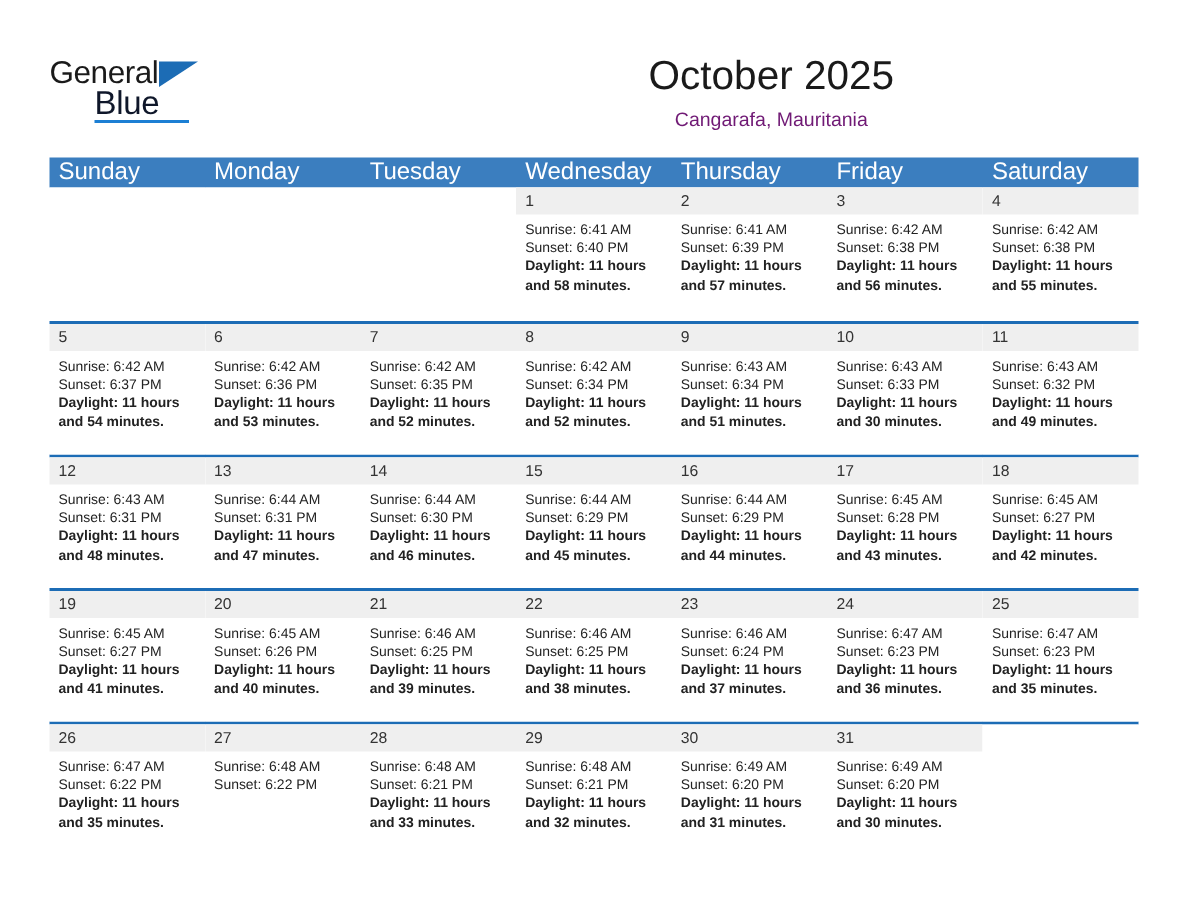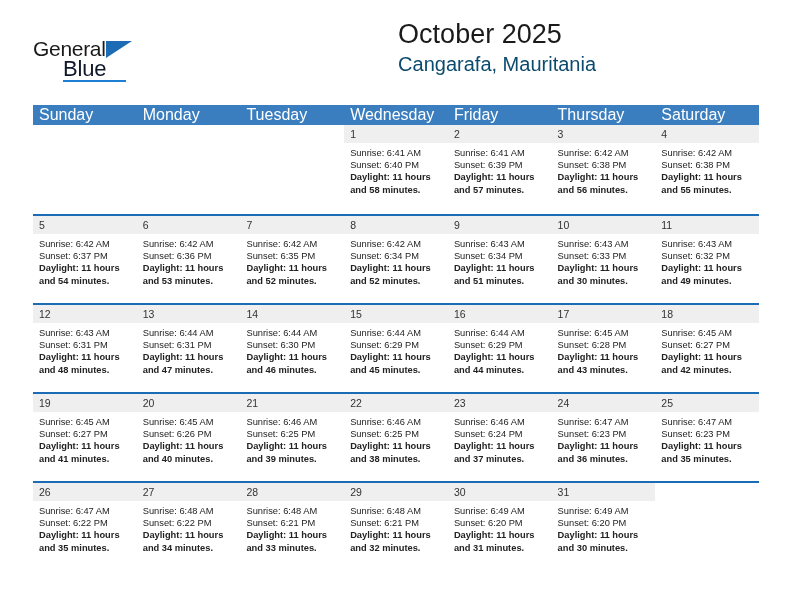--- a/index.html
+++ b/index.html
@@ -69,34 +69,34 @@
     left: 30px;
     top: 42px;
     width: 63px;
     height: 2px;
     background: #1c7fd4;
   }
 
   .title-block {
     position: absolute;
     right: 35px;
-    top: 18px;
-    text-align: left;
+    top: 34px;
+    text-align: center;
   }
   .cal-title {
     font-size: 27px;
     color: #1a1a1a;
     line-height: 32px;
     font-weight: normal;
     margin: 0;
     font-family: "Liberation Sans", sans-serif;
   }
   .cal-subtitle {
-    font-size: 20px;
-    color: #0c4a6e;
+    font-size: 13px;
+    color: #701a75;
     line-height: 20px;
     margin: 4px 0 16px 0;
     font-weight: normal;
     font-family: "Liberation Sans", sans-serif;
   }
 
   
   .calendar {
     position: absolute;
     left: 33px;
@@ -183,22 +183,22 @@
     </div>
 
   </div>
 
   <div class="calendar">
     <div class="weekdays">
         <div class="weekday">Sunday</div>
         <div class="weekday">Monday</div>
         <div class="weekday">Tuesday</div>
         <div class="weekday">Wednesday</div>
+        <div class="weekday">Thursday</div>
         <div class="weekday">Friday</div>
-        <div class="weekday">Thursday</div>
         <div class="weekday">Saturday</div>
       </div>
     <div class="weeks">
         <div class="week">
           <div class="day">
             <div class="daynum-band"></div>
           </div>
           <div class="day">
             <div class="daynum-band"></div>
           </div>
@@ -473,21 +473,20 @@
               <div class="detail-line wrap">Daylight: 11 hours and 35 minutes.</div>
             </div>
           </div>
           <div class="day filled">
             <div class="daynum-band">
               <div class="daynum">27</div>
             </div>
             <div class="details">
               <div class="detail-line">Sunrise: 6:48 AM</div>
               <div class="detail-line">Sunset: 6:22 PM</div>
-              <div class="detail-line wrap">Daylight: 11 hours and 34 minutes.</div>
             </div>
           </div>
           <div class="day filled">
             <div class="daynum-band">
               <div class="daynum">28</div>
             </div>
             <div class="details">
               <div class="detail-line">Sunrise: 6:48 AM</div>
               <div class="detail-line">Sunset: 6:21 PM</div>
               <div class="detail-line wrap">Daylight: 11 hours and 33 minutes.</div>

